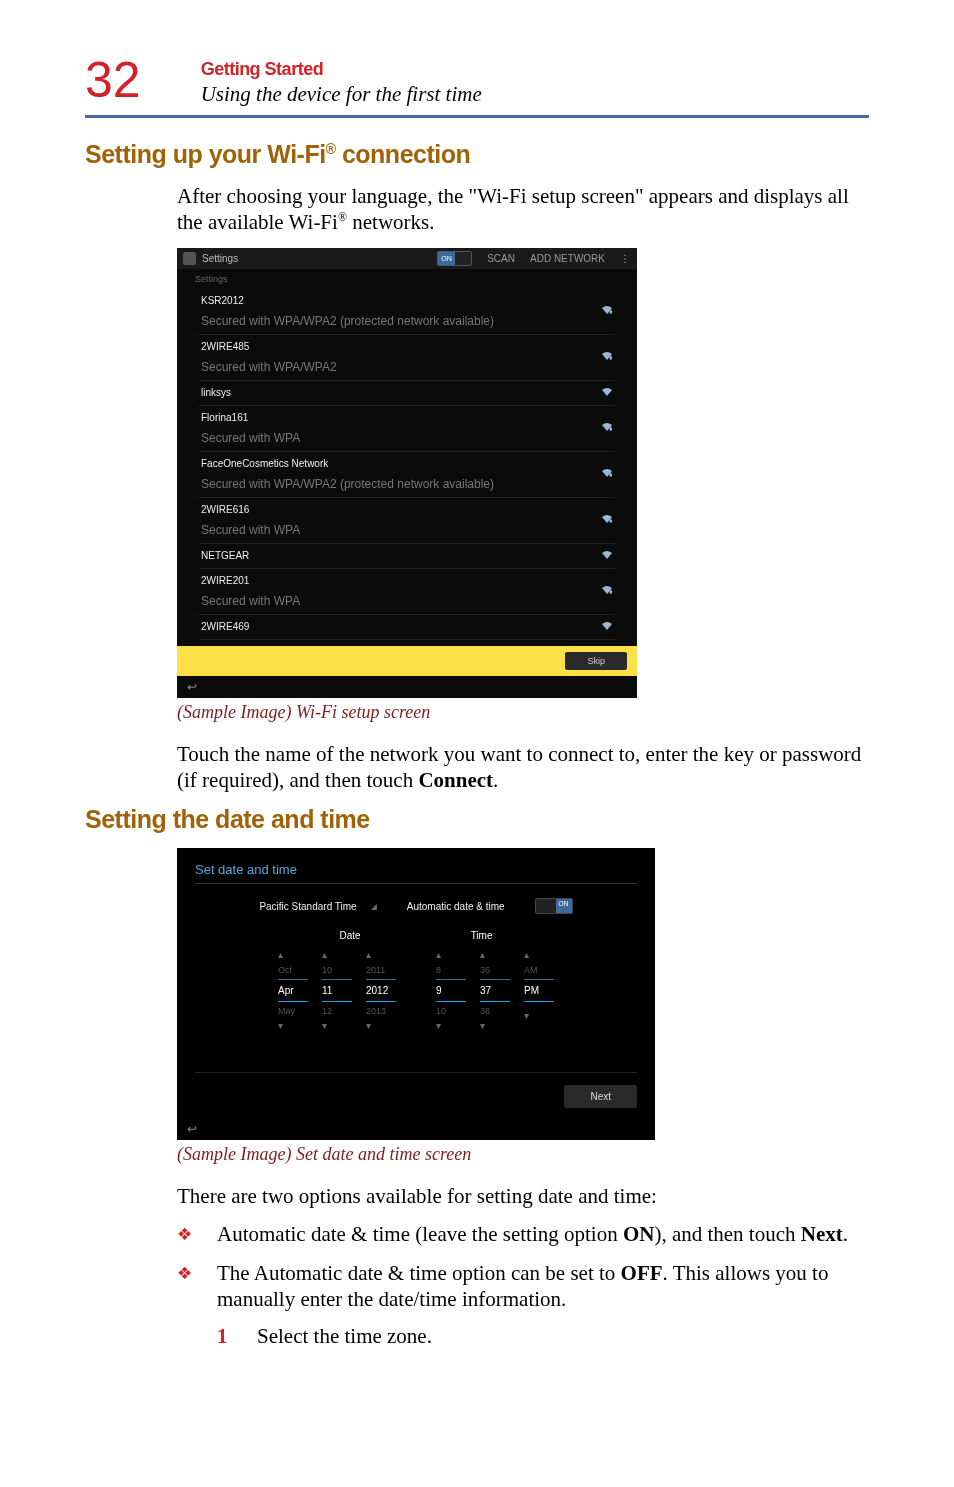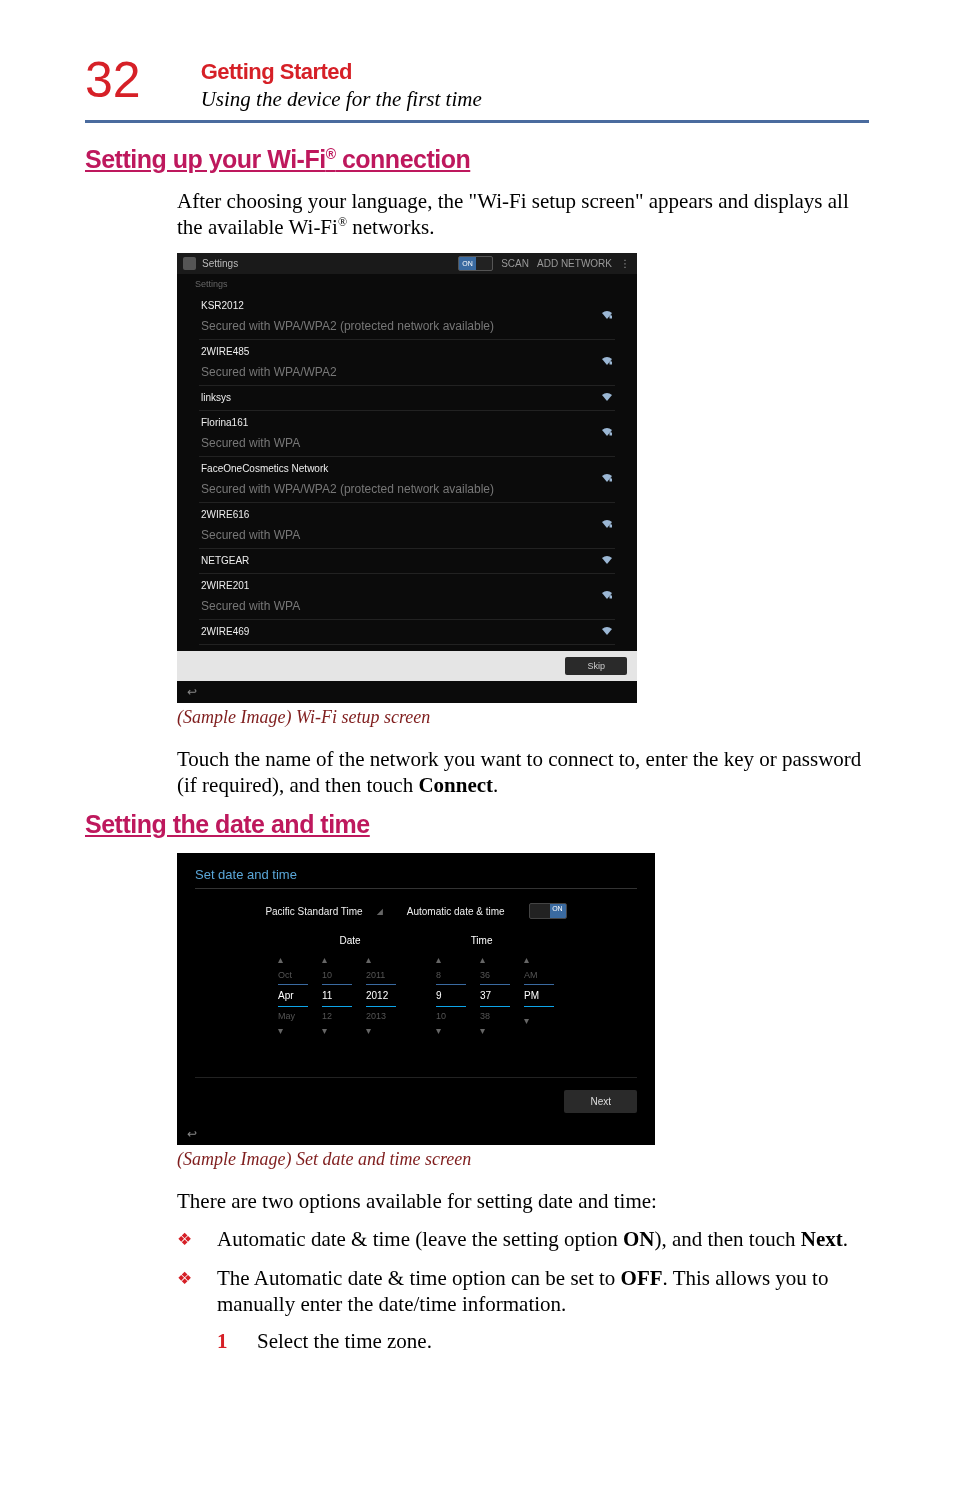--- a/index.html
+++ b/index.html
@@ -23,45 +23,44 @@
       font-weight: 400;
       color: #d62027;
       margin-right: 60px;
       line-height: 1;
     }
     .header-text {
       padding-top: 4px;
     }
     .section-name {
       font-family: Arial, Helvetica, sans-serif;
-      font-size: 22px;
+      font-size: 18px;
       color: #d62027;
       font-weight: bold;
       letter-spacing: -0.5px;
     }
     .subsection-name {
       font-family: "Times New Roman", serif;
       font-style: italic;
       font-size: 21px;
       color: #000;
       margin-top: 2px;
     }
     .divider {
       height: 3px;
       background: #4a6b9e;
       margin: 8px 0 22px 0;
     }
     .h2 {
       font-family: Arial, Helvetica, sans-serif;
-      color: #be185d;
+      color: #a16207;
       font-size: 25px;
       font-weight: bold;
       letter-spacing: -0.5px;
       margin: 0 0 14px 0;
-      text-decoration: underline;
     }
     .h2 sup {
       font-size: 14px;
       vertical-align: super;
     }
     .body-text {
       font-family: "Times New Roman", serif;
       font-size: 21px;
       color: #000;
       line-height: 1.25;
@@ -99,56 +98,56 @@
     .wifi-topbar-left { display:flex; align-items:center; gap:6px;}
     .settings-icon {
       width: 13px; height: 13px; background:#555; border-radius:2px;
     }
     .toggle {
       display:inline-block; width:30px; height:13px; border-radius:2px;
       background:linear-gradient(to right,#3a6aa0 50%,#222 50%);
       font-size:7px; color:#fff; text-align:left; padding-left:3px; line-height:13px;
       border:1px solid #555;
     }
-    .wifi-topbar-right { display:flex; align-items:center; gap:8px; color:#999;}
+    .wifi-topbar-right { display:flex; align-items:center; gap:15px; color:#999;}
     .dots { letter-spacing:1px; }
     .wifi-header2 {
       padding: 5px 18px; font-size:9px; color:#666;
     }
     .wifi-list { padding: 0 22px 6px 22px; }
     .wifi-row {
       display:flex; justify-content:space-between; align-items:center;
       border-bottom:1px solid #222; padding:6px 2px;
     }
     .wifi-name { color:#eee; font-size:10px; }
     .wifi-sub { color:#777; font-size:12px; margin-top:8px;}
     .wifi-icon { font-size:10px; color:#aac; position:relative; }
     .wifi-icon svg { width:12px; height:10px; }
     .wifi-footer {
-      display:flex; justify-content:flex-end; padding:6px 10px; background:#e5e5e5;
+      display:flex; justify-content:flex-end; padding:6px 10px; background:#fde047;
     }
     .wifi-btn {
       background:#2a2a2a; color:#ccc; font-size:9px;
       padding:4px 22px; border-radius:2px;
     }
     .back-arrow { padding:4px 10px; color:#888; font-size:12px; }
 
     
     .dt {
       width: 478px;
       background: #000;
       font-family: Arial, Helvetica, sans-serif;
       color:#ddd;
     }
     .dt-title {
       color:#5aa7d9; font-size:13px; padding:14px 18px 6px 18px;
     }
     .dt-hr { height:1px; background:#333; margin:0 18px; }
     .dt-row1 {
-      display:flex; justify-content:center; gap:24px; align-items:center;
+      display:flex; justify-content:center; gap:30px; align-items:center;
       padding:14px 0 10px 0; font-size:10px; color:#eee;
     }
     .tz-name { display:flex; align-items:center; gap:14px;}
     .tri { font-size:8px; color:#666; }
     .dt-toggle {
       display:inline-block; width:36px; height:14px; border-radius:2px;
       background:linear-gradient(to right,#222 55%,#3a6aa0 55%);
       border:1px solid #444; position:relative;
     }
     .dt-toggle::after {

